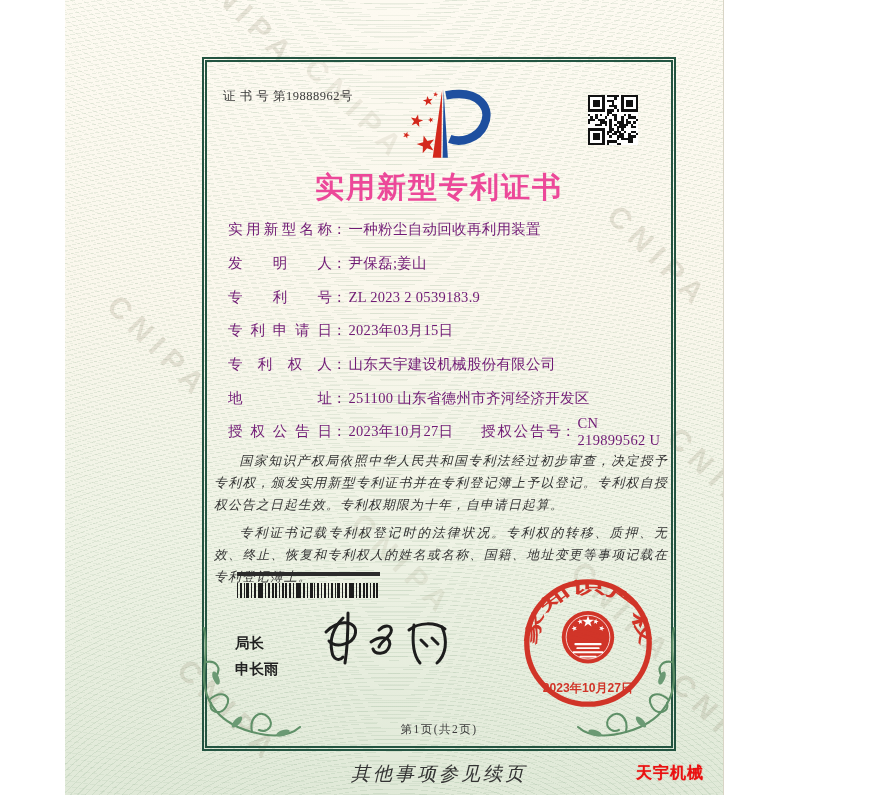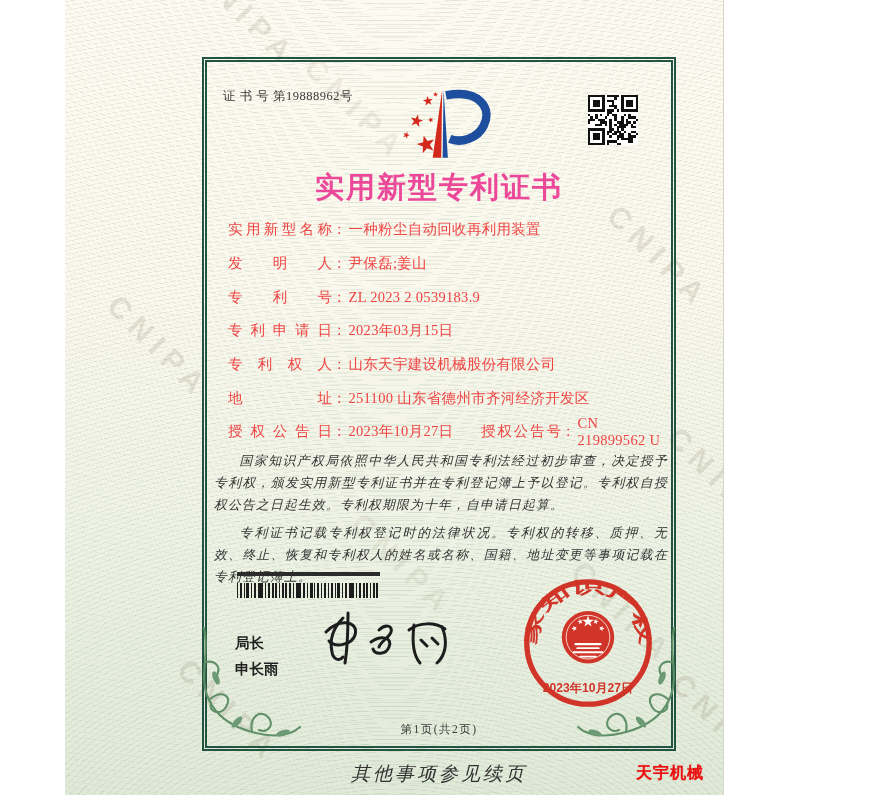--- a/index.html
+++ b/index.html
@@ -15,21 +15,21 @@
       font-size:30px;letter-spacing:8px;color:rgba(143,136,110,0.20);transform:rotate(45deg);
       white-space:nowrap;pointer-events:none;}
   .frame{position:absolute;left:202px;top:57px;width:474px;height:694px;
          border:5px double #235441;box-sizing:border-box;}
   .certno{position:absolute;left:223px;top:88px;font-size:12.5px;letter-spacing:0.5px;color:#3a3a3a;}
   .logo{position:absolute;left:393px;top:87px;}
   .qr{position:absolute;left:588px;top:95px;width:50px;height:50px;}
   .title{position:absolute;left:202px;top:168px;width:474px;text-align:center;
          font-size:29px;font-weight:bold;letter-spacing:2px;color:#ec4899;}
   .fields{position:absolute;left:228px;top:213px;width:440px;}
-  .row{position:relative;height:33.7px;display:flex;align-items:center;font-size:14.5px;color:#ef4444;}
+  .row{position:relative;height:33.7px;display:flex;align-items:center;font-size:14.5px;color:#701a75;}
   .lab{display:inline-block;width:104px;text-align:justify;text-align-last:justify;}
   .lab2{display:inline-block;width:95px;text-align:justify;text-align-last:justify;}
   .colon{margin:0 2px 0 0;}
   .val{letter-spacing:0.3px;}
   .grant{position:absolute;left:209px;top:0;height:100%;display:flex;align-items:center;margin-left:44px;}
   .paras{position:absolute;left:214px;top:450px;width:454px;}
   .paras p{margin:0 0 6px 0;font-size:12.8px;line-height:22px;text-indent:2em;
            font-style:italic;letter-spacing:1.2px;text-align:justify;color:#333;}
   .barline{position:absolute;left:237px;top:572px;width:143px;height:4px;background:#2b2b2b;}
   .barcode{position:absolute;left:237px;top:583px;width:143px;height:15px;

